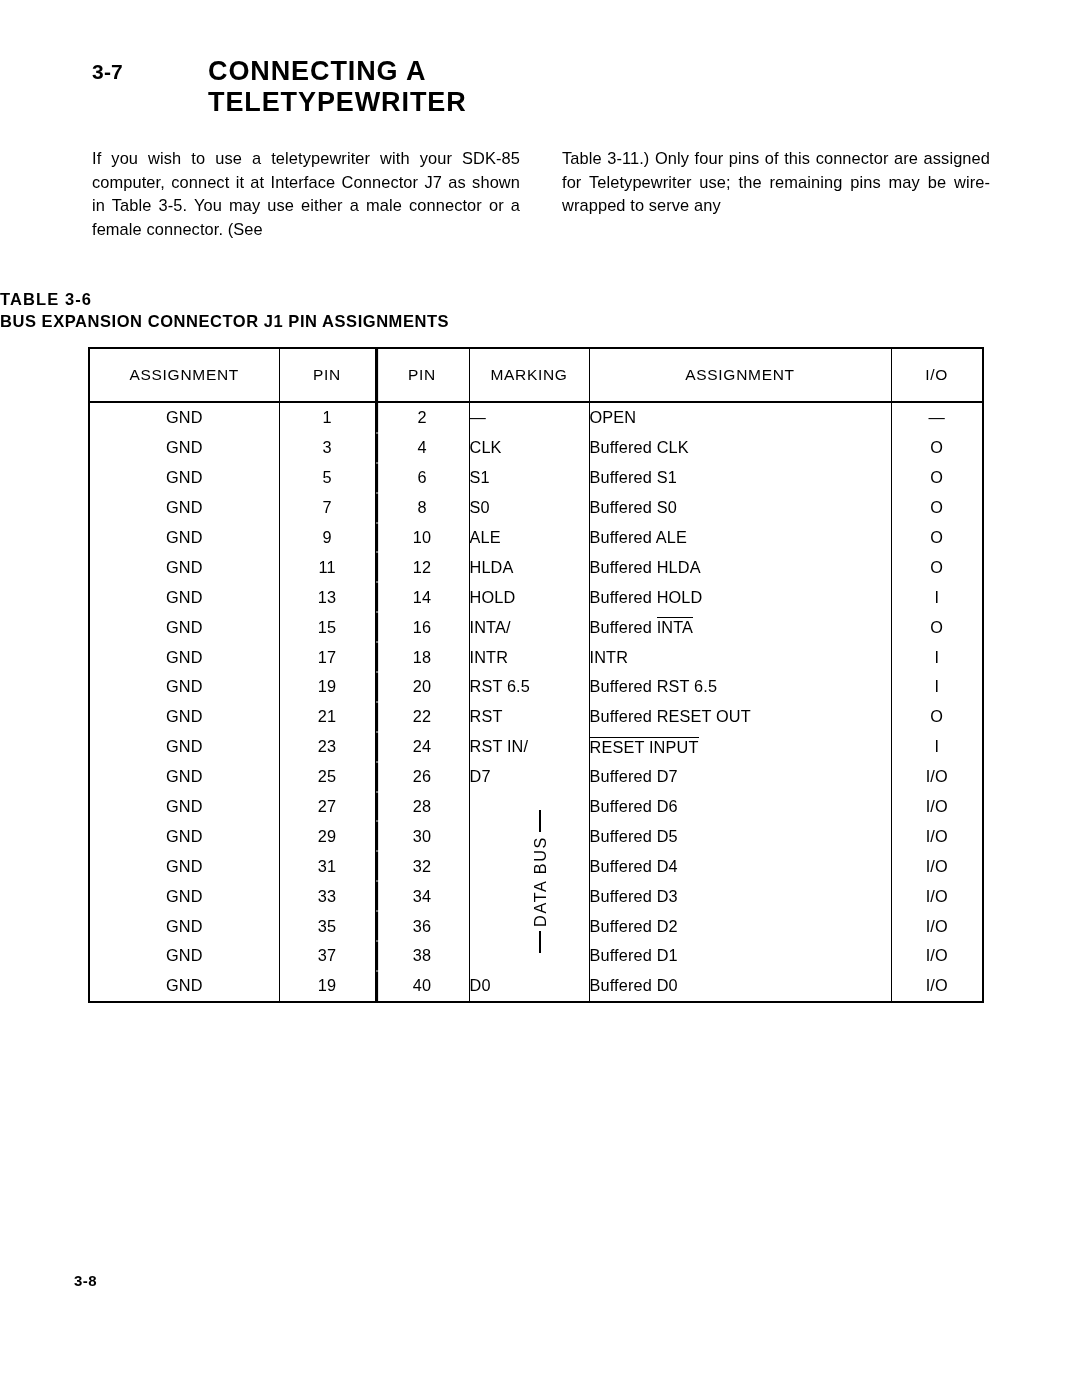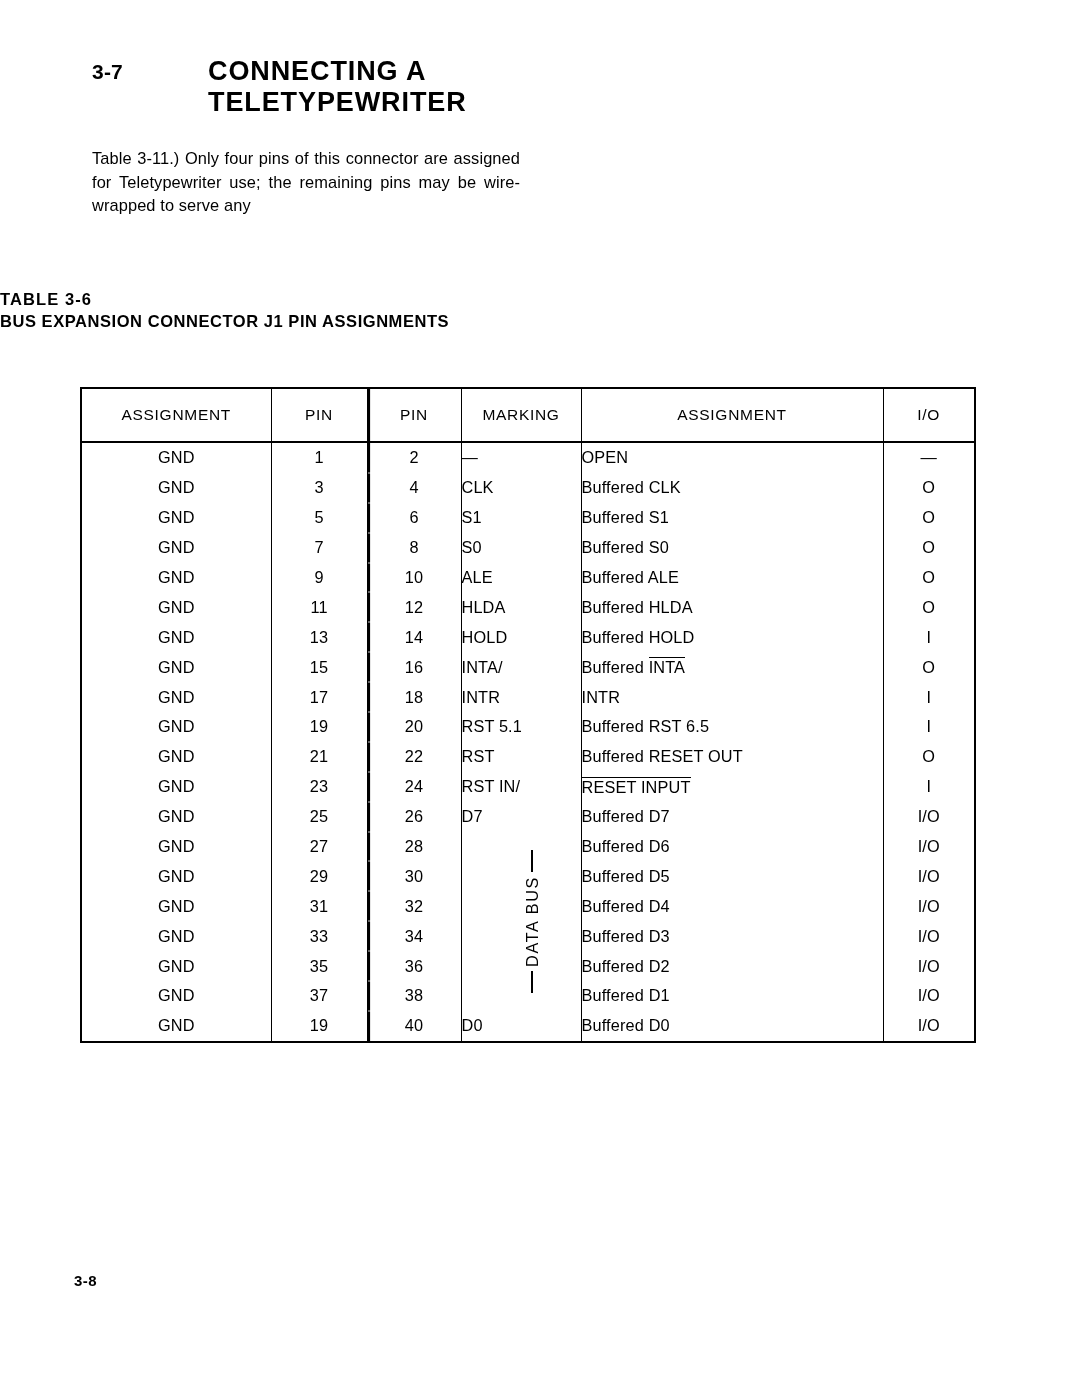--- a/index.html
+++ b/index.html
@@ -83,24 +83,23 @@
   .cap-line2 {
     font-size: 16.5px;
     font-weight: bold;
     letter-spacing: 0.55px;
     line-height: 23px;
   }
 
   
   .tbl-wrap {
     position: absolute;
-    left: 80px;
+    left: 88px;
     top: 347px;
     width: 826px;
-    margin-top: 40px;
   }
   table.pin-table {
     border-collapse: collapse;
     table-layout: fixed;
     width: 894px;
     border: 2.5px solid #000;
   }
   table.pin-table th,
   table.pin-table td {
     padding: 0;
@@ -192,20 +191,23 @@
 
 <div class="page">
 
   <div class="section-head">
     <div class="section-num">3-7</div>
     <div class="section-title">CONNECTING A
 TELETYPEWRITER</div>
   </div>
 
   <div class="body-cols">
+    <div class="col">
+      <p>If you wish to use a teletypewriter with your SDK-85 computer, connect it at Interface Connector J7 as shown in Table 3-5. You may use either a male connector or a female connector. (See</p>
+    </div>
     <div class="col">
       <p>Table 3-11.) Only four pins of this connector are assigned for Teletypewriter use; the remaining pins may be wire-wrapped to serve any</p>
     </div>
   </div>
 
   <div class="table-caption">
     <div class="cap-line1">TABLE  3-6</div>
     <div class="cap-line2">BUS EXPANSION CONNECTOR J1 PIN ASSIGNMENTS</div>
   </div>
 
@@ -299,21 +301,21 @@
             <td class="pin vr-double">17</td>
             <td class="pin vr-thin vr-left">18</td>
             <td class="mark vr-thin">INTR</td>
             <td class="a-left vr-thin">INTR</td>
             <td class="a-center">I</td>
           </tr>
           <tr>
             <td class="a-center vr-thin">GND</td>
             <td class="pin vr-double">19</td>
             <td class="pin vr-thin vr-left">20</td>
-            <td class="mark vr-thin">RST 5.1</td>
+            <td class="mark vr-thin">RST 6.5</td>
             <td class="a-left vr-thin">Buffered RST 6.5</td>
             <td class="a-center">I</td>
           </tr>
           <tr>
             <td class="a-center vr-thin">GND</td>
             <td class="pin vr-double">21</td>
             <td class="pin vr-thin vr-left">22</td>
             <td class="mark vr-thin">RST</td>
             <td class="a-left vr-thin">Buffered RESET OUT</td>
             <td class="a-center">O</td>

